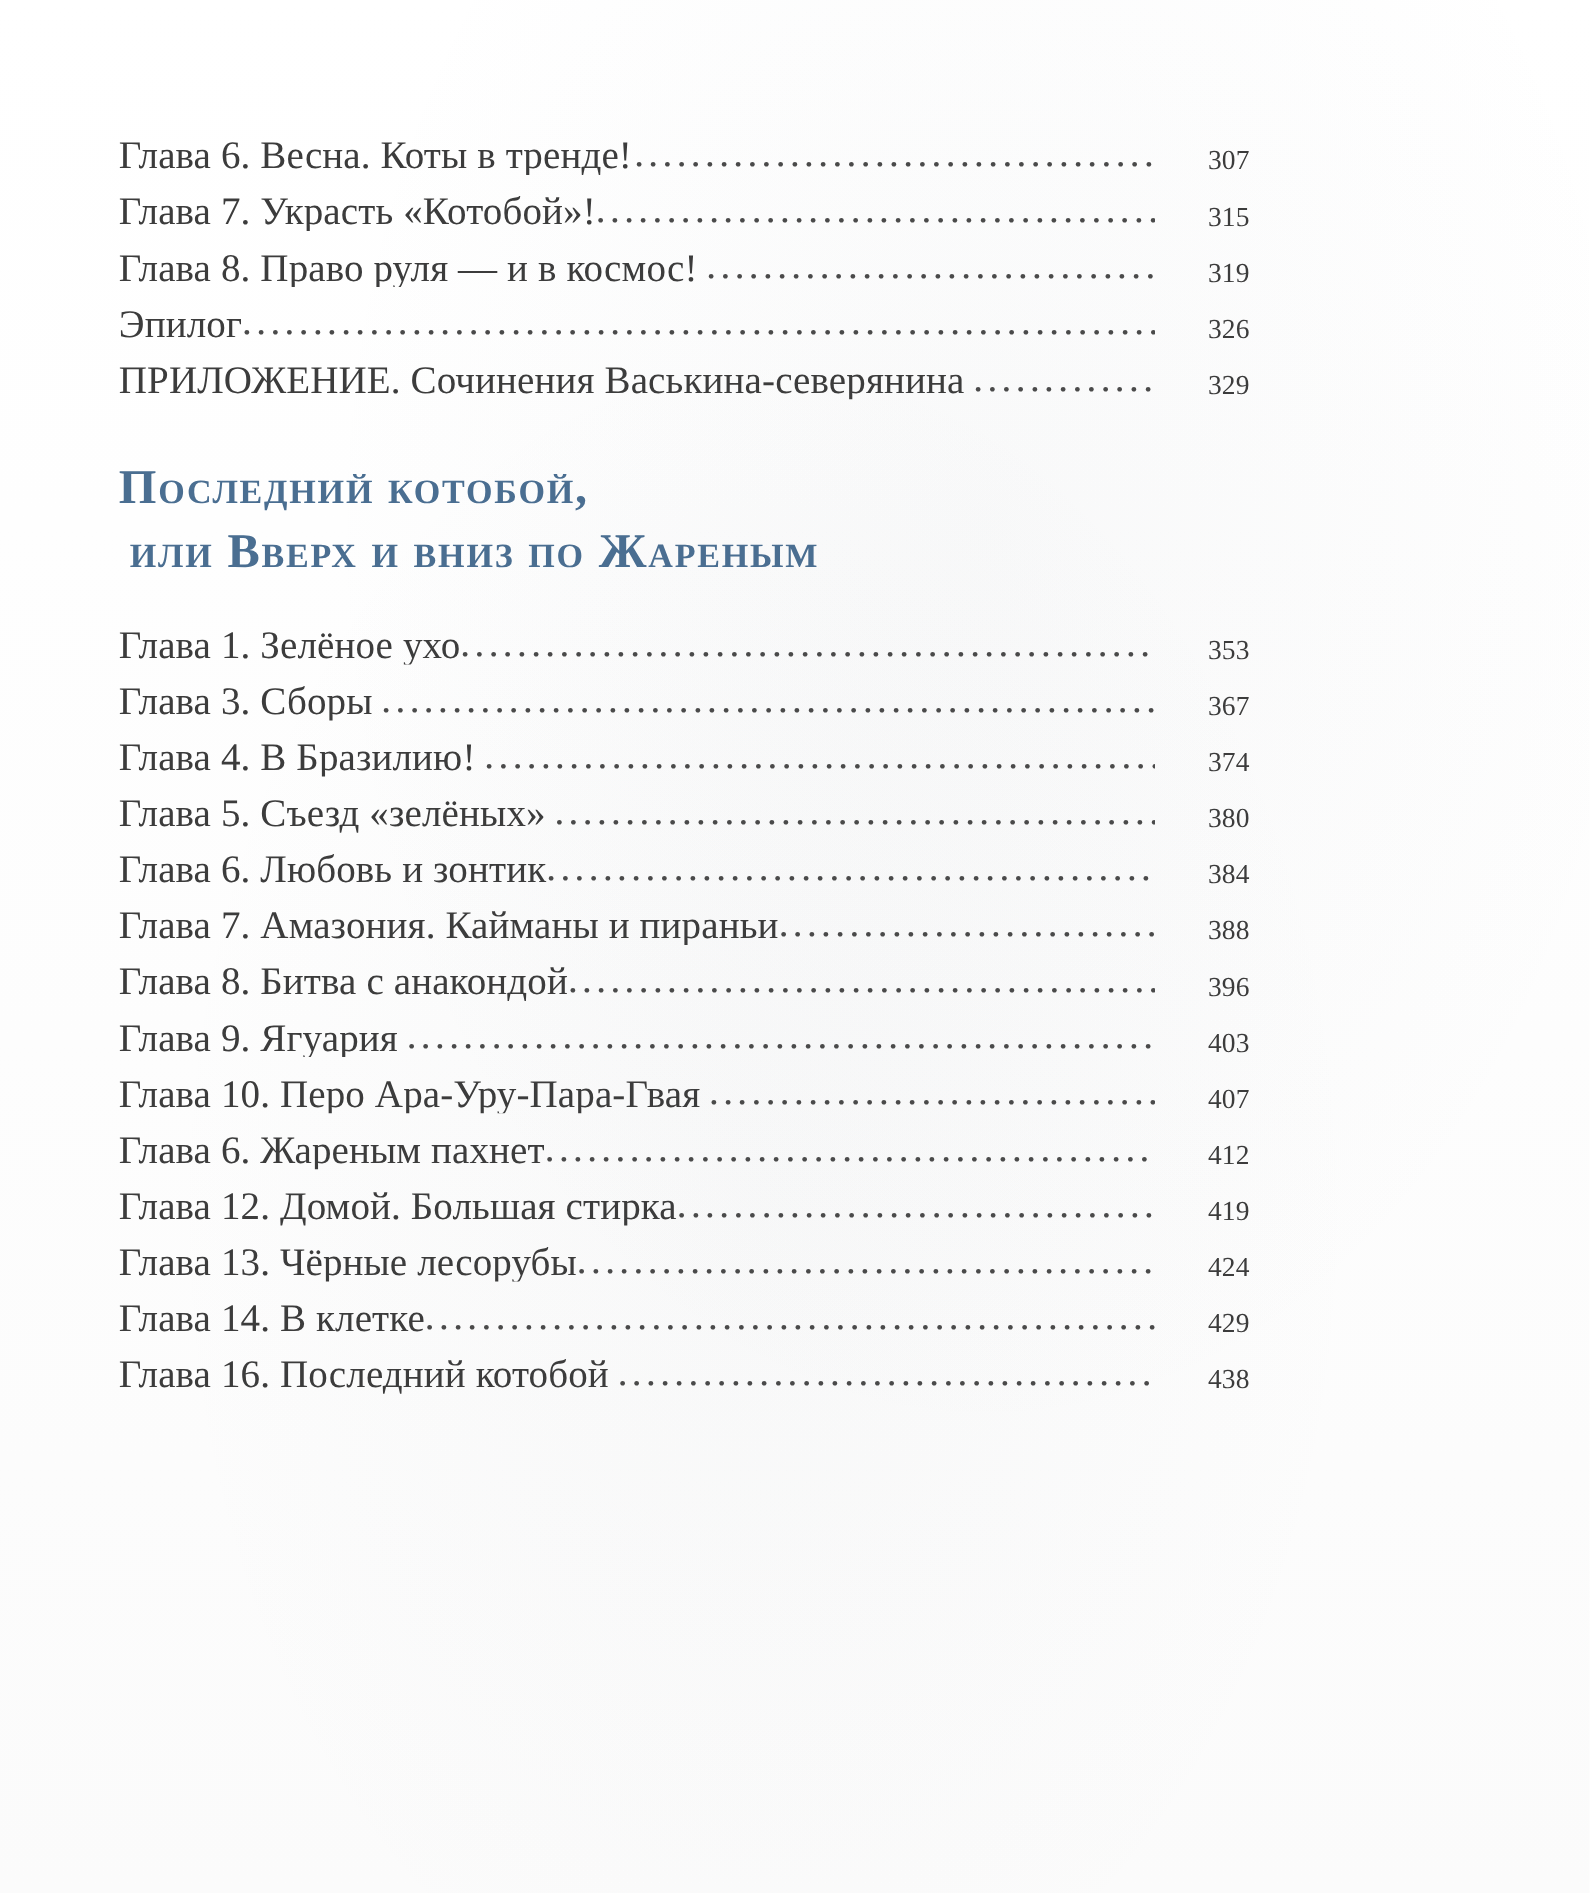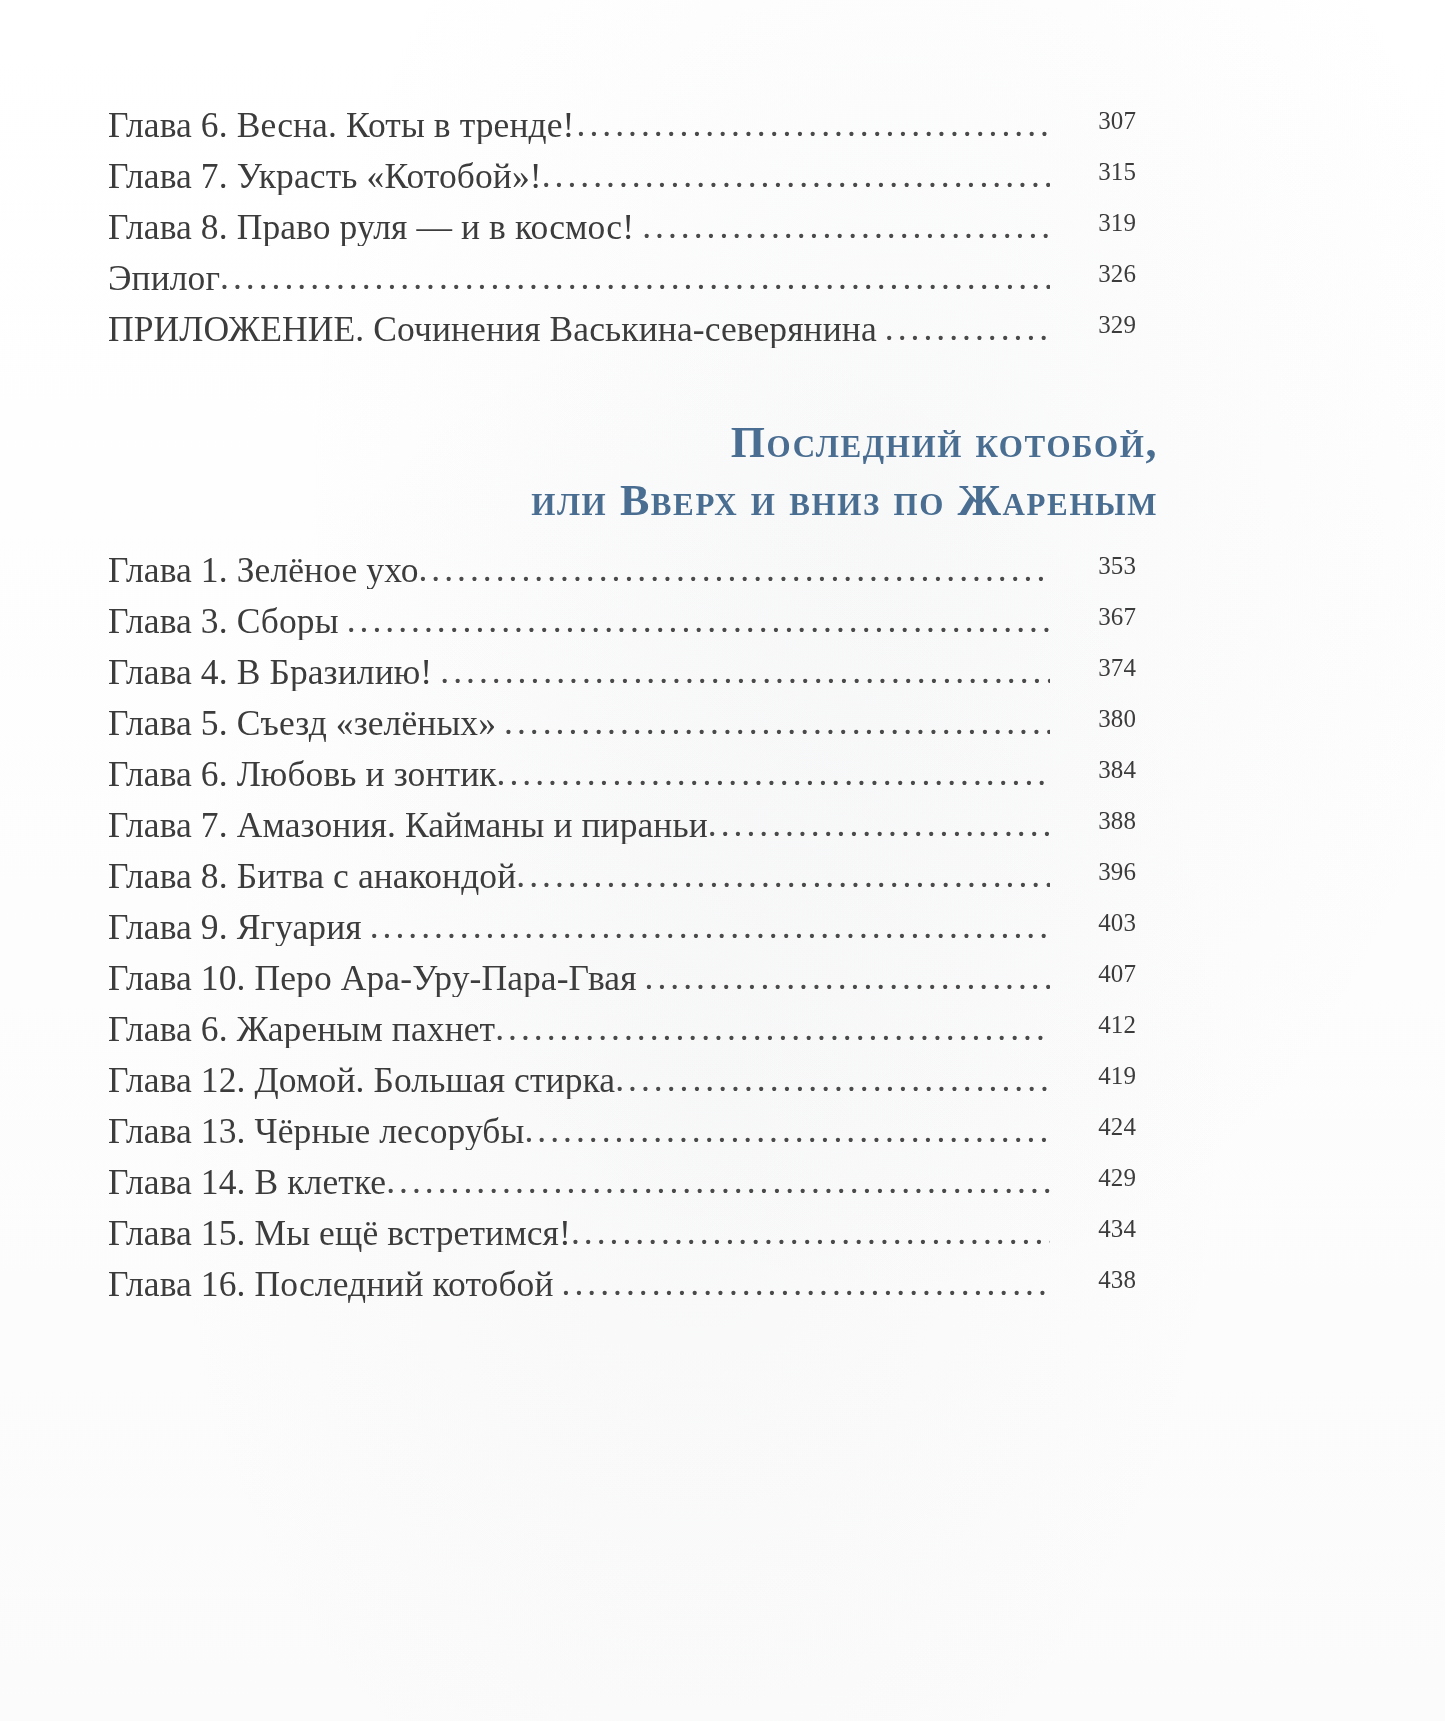--- a/index.html
+++ b/index.html
@@ -37,21 +37,21 @@
     left: 108px;
     width: 1028px;
   }
 
   #toc-block-previous { top: 108px; }
   #toc-block-current  { top: 553px; }
 
   
   .toc-entry {
     display: flex;
-    align-items: flex-start;
+    align-items: flex-end;
     width: 100%;
     font-size: 35.5px;
     line-height: 1.0;
     height: 51px;
     color: #3c3c3c;
     letter-spacing: 0.1px;
     white-space: nowrap;
   }
   .toc-entry .entry-title {
     flex: 0 1 auto;
@@ -97,21 +97,20 @@
     font-family: "Liberation Serif", "DejaVu Serif", serif;
     font-variant: small-caps;
     font-weight: 600;
     font-size: 44px;
     line-height: 58px;
     letter-spacing: 1.6px;
   }
   #section-heading .heading-line {
     display: block;
     white-space: nowrap;
-    text-align: right;
   }
   #section-heading .heading-line-2 {
     padding-left: 10px;
   }
 </style>
 </head>
 <body>
 
 <div id="paper-texture"></div>
 
@@ -230,25 +229,20 @@
       <span class="leader"></span>
       <span class="entry-page">424</span>
     </div>
 
     <div class="toc-entry gap-tight">
       <span class="entry-title">Глава 14. В клетке</span>
       <span class="leader"></span>
       <span class="entry-page">429</span>
     </div>
 
-    <div class="toc-entry gap-tight">
-      <span class="entry-title">Глава 15. Мы ещё встретимся!</span>
-      <span class="leader"></span>
-      <span class="entry-page">434</span>
-    </div>
 
     <div class="toc-entry gap-wide">
       <span class="entry-title">Глава 16. Последний котобой</span>
       <span class="leader"></span>
       <span class="entry-page">438</span>
     </div>
 
   </div>
 
 </div>

